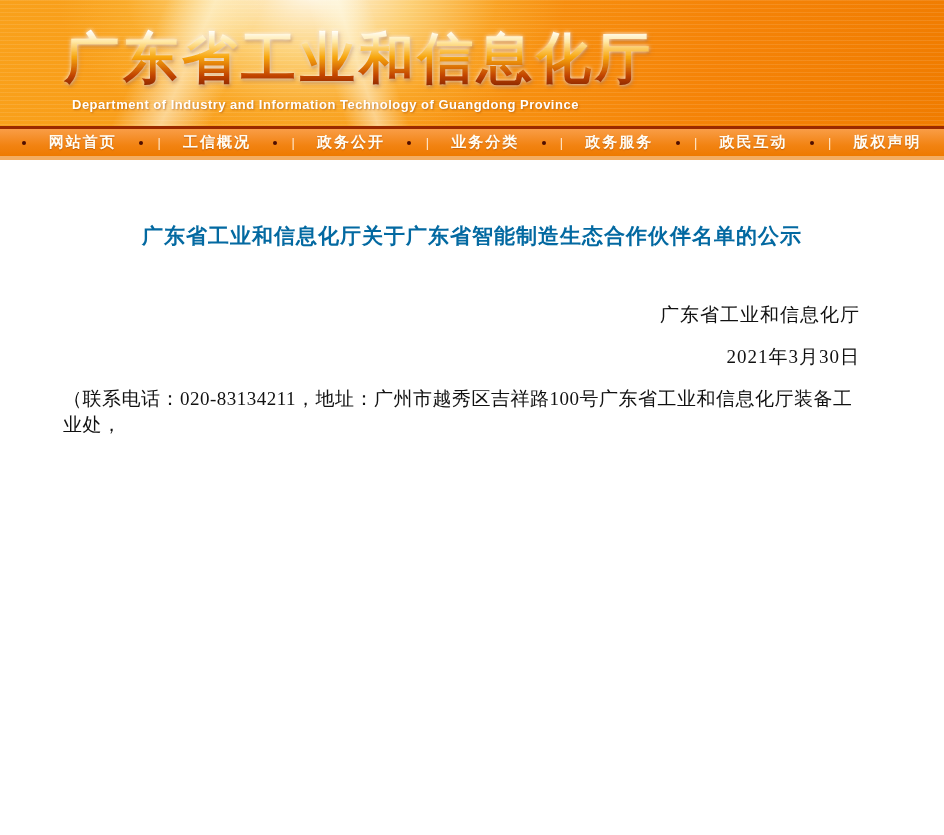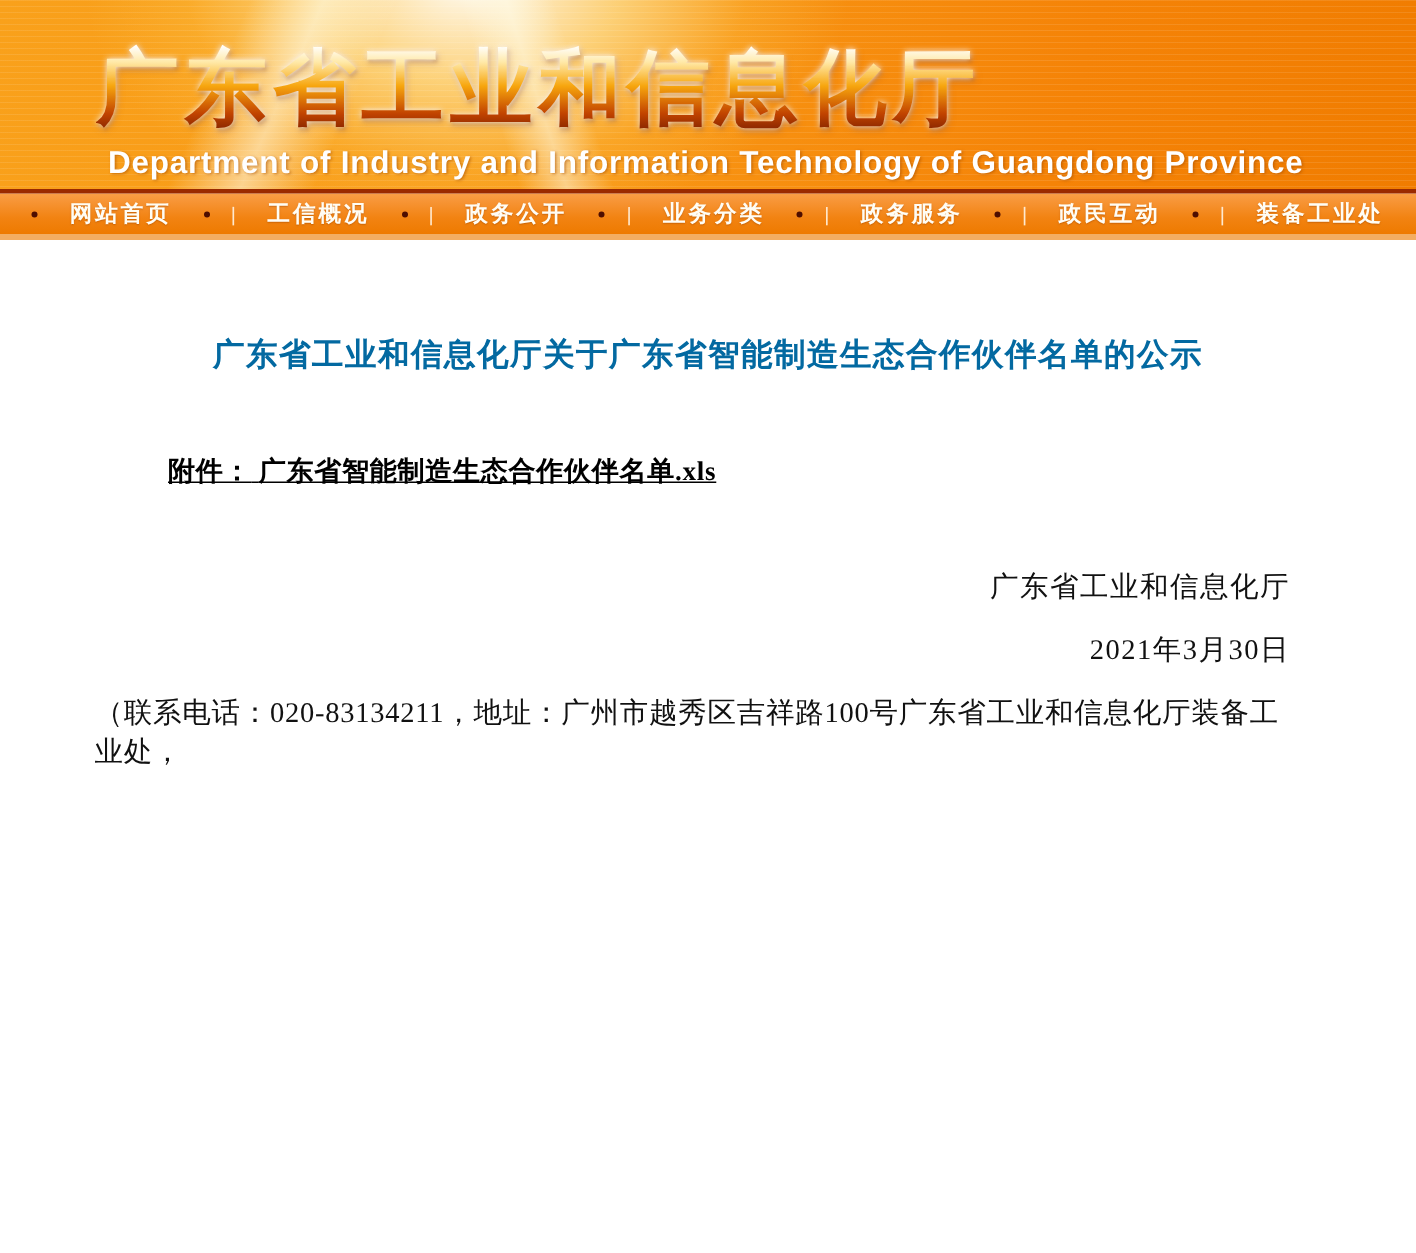--- a/index.html
+++ b/index.html
@@ -32,21 +32,21 @@
     position:absolute; left:64px; top:28px; z-index:2;
     font-family:"Liberation Sans", sans-serif; font-weight:bold;
     font-size:55px; letter-spacing:4px; line-height:1.1;
     background:linear-gradient(180deg, #ffffff 4%, #ffe9a8 22%, #f7a60e 48%, #c24400 78%, #7d2000 100%);
     -webkit-background-clip:text; background-clip:text; color:transparent;
     filter:drop-shadow(0 0 2px rgba(255,255,255,0.95)) drop-shadow(1px 2px 1px rgba(120,40,0,0.35));
   }
   .banner-sub {
     position:absolute; left:72px; top:97px; z-index:2;
     font-family:"Liberation Sans", sans-serif; font-weight:bold;
-    font-size:21px; letter-spacing:0.5px; color:#ffffff;
+    font-size:13px; letter-spacing:0.5px; color:#ffffff;
     text-shadow:1px 1px 2px rgba(170,80,0,0.6);
   }
 
   
   .nav {
     flex:0 0 34px; height:34px;
     border-top:3px solid #9a2a00;
     background:linear-gradient(180deg, #f99d46 0%, #f28312 60%, #ee7a00 100%);
     border-bottom:4px solid #f3ad62;
     display:flex; align-items:center; justify-content:space-evenly;
@@ -126,31 +126,28 @@
     <a class="nav-item">政务服务</a>
     <span class="nav-sep">
         <i class="nav-dot"></i>
         <i class="nav-pipe">|</i>
       </span>
     <a class="nav-item">政民互动</a>
     <span class="nav-sep">
         <i class="nav-dot"></i>
         <i class="nav-pipe">|</i>
       </span>
-    <a class="nav-item">装备工业处</a>
+    <a class="nav-item">版权声明</a>
   </nav>
 
   <main class="main">
     <h1 class="article-title">广东省工业和信息化厅关于广东省智能制造生态合作伙伴名单的公示</h1>
 
 
 
-    <div class="attachment-row">
-      <a class="attachment-link"><span>附件：</span> <span>广东省智能制造生态合作伙伴名单.xls</span></a>
-    </div>
 
     <div class="sig name">广东省工业和信息化厅</div>
     <div class="sig date">2021年3月30日</div>
 
     <p class="contact l1">（联系电话：020-83134211，地址：广州市越秀区吉祥路100号广东省工业和信息化厅装备工业处，</p>
 
   </main>
 
 </div>
 

